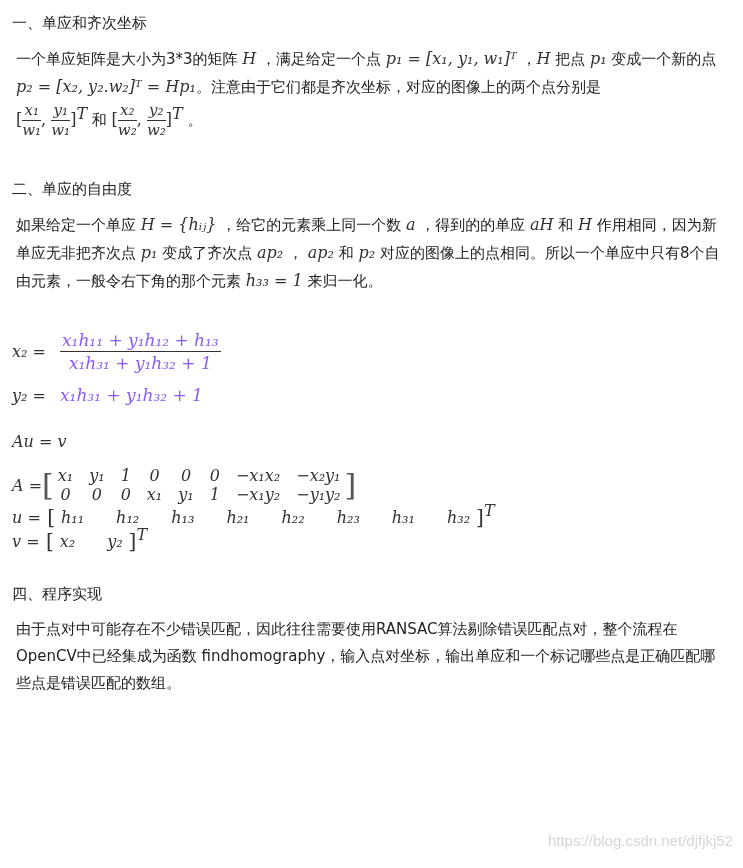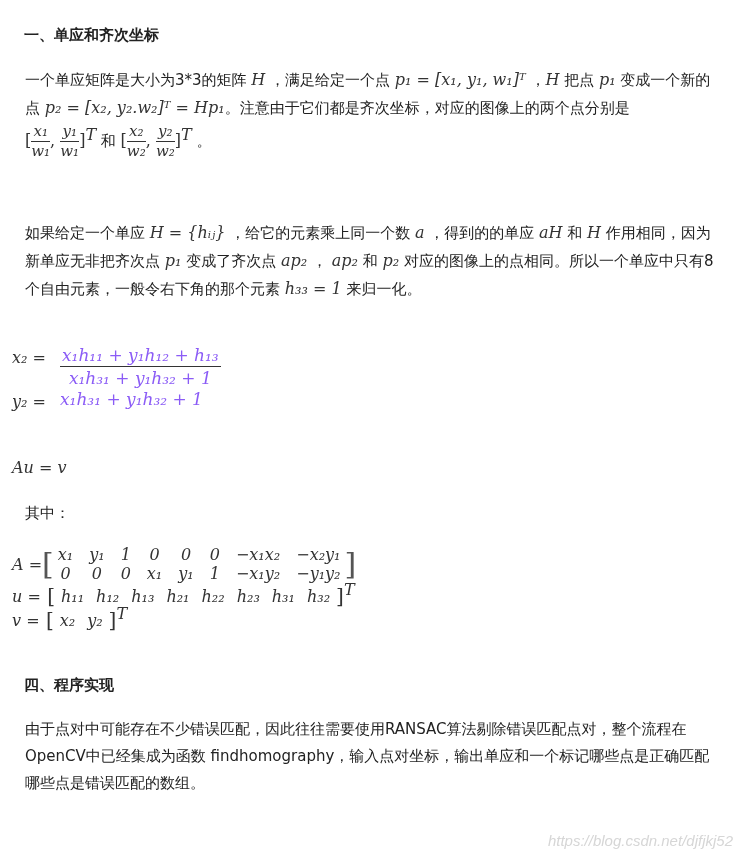--- a/index.html
+++ b/index.html
@@ -2,70 +2,70 @@
 <html><head>
 <meta charset="utf-8">
 <style>
   html, body { margin:0; padding:0; background:#ffffff; }
   body {
     width:743px; height:868px; position:relative; overflow:hidden;
     font-family:"DejaVu Sans", "Liberation Sans", sans-serif;
     font-size:15px; color:#222; line-height:27px;
   }
   .doc { position:absolute; left:8px; top:6px; width:730px; }
-  .h { margin:16px; font-weight:bold; font-size:15px; line-height:27px; }
-  .p { margin:17px; }
+  .h { margin:4px; font-weight:normal; font-size:15px; line-height:27px; }
+  .p { margin:8px; }
   .gap { height:27px; }
   .m { font-family:"DejaVu Serif", "Liberation Serif", serif; font-style:italic; color:#333; font-size:16px; }
   .mr { font-family:"DejaVu Serif", "Liberation Serif", serif; color:#333; font-size:16px; }
   sub, sup { font-size:10px; line-height:0; }
   .frac { display:inline-block; vertical-align:middle; text-align:center; font-family:"DejaVu Serif","Liberation Serif",serif; font-style:italic; color:#333; font-size:15px; line-height:19px; }
   .frac .num { display:block; border-bottom:1px solid #333; padding:0 1px; }
   .frac .den { display:block; }
-  .eqrow { display:flex; align-items:flex-start; height:48px; margin-left:4px; }
+  .eqrow { display:flex; align-items:center; height:48px; margin-left:4px; }
   .eqrow .lhs { width:48px; }
   .bigfrac { display:inline-block; text-align:center; font-family:"DejaVu Serif","Liberation Serif",serif; font-style:italic; font-size:17px; color:#8b5cf6; line-height:22px; }
   .bigfrac .num { display:block; border-bottom:1px solid #333; padding:0 2px; }
   .matrix-line { display:flex; align-items:center; margin-left:4px; font-family:"DejaVu Serif","Liberation Serif",serif; color:#333; font-size:16px; }
   .br { font-family:"DejaVu Serif","Liberation Serif",serif; font-style:normal; font-size:30px; color:#555; line-height:40px; }
   .mat { display:inline-grid; grid-template-columns:repeat(8, auto); column-gap:16px; row-gap:0; line-height:19px; font-style:italic; text-align:center; margin:0 4px; }
-  .vec { display:inline-flex; gap:12px; font-style:italic; margin:15px 6px; }
-  .watermark { position:absolute; right:10px; bottom:14px; color:#d6d6d6; font-family:"Liberation Sans", sans-serif; font-size:15px;font-style:italic; }
+  .vec { display:inline-flex; gap:32px; font-style:italic; margin:15px 6px; }
+  .watermark { position:absolute; right:10px; bottom:14px; color:#d6d6d6; font-family:"Liberation Sans", sans-serif; font-size:15px; }
 </style>
 </head>
 <body>
 
 <div class="doc">
 
   <p class="h">一、单应和齐次坐标</p>
   <p class="p">
     <span>一个单应矩阵是大小为3*3的矩阵 </span><span class="m">H</span><span> ，满足给定一个点 </span><span class="m">p₁ = [x₁, y₁, w₁]ᵀ</span><span> ，</span><span class="m">H</span><span> 把点 </span><span class="m">p₁</span><span> 变成一个新的点 </span><span class="m">p₂ = [x₂, y₂.w₂]ᵀ = Hp₁</span><span>。注意由于它们都是齐次坐标，对应的图像上的两个点分别是</span><br>
     <span class="mr">[</span><span class="frac"><span class="num">x₁</span><span class="den">w₁</span></span><span class="mr">, </span><span class="frac"><span class="num">y₁</span><span class="den">w₁</span></span><span class="mr">]<sup class="m">T</sup></span><span> 和 </span><span class="mr">[</span><span class="frac"><span class="num">x₂</span><span class="den">w₂</span></span><span class="mr">, </span><span class="frac"><span class="num">y₂</span><span class="den">w₂</span></span><span class="mr">]<sup class="m">T</sup></span><span> 。</span>
   </p>
 
   <div class="gap" style="height:24px"></div>
 
+  <p class="h">二、单应的自由度</p>
   <p class="p">
     <span>如果给定一个单应 </span><span class="m">H = {hᵢⱼ}</span><span> ，给它的元素乘上同一个数 </span><span class="m">a</span><span> ，得到的的单应 </span><span class="m">aH</span><span> 和 </span><span class="m">H</span><span> 作用相同，因为新单应无非把齐次点 </span><span class="m">p₁</span><span> 变成了齐次点 </span><span class="m">ap₂</span><span> ， </span><span class="m">ap₂</span><span> 和 </span><span class="m">p₂</span><span> 对应的图像上的点相同。所以一个单应中只有8个自由元素，一般令右下角的那个元素 </span><span class="m">h₃₃ = 1</span><span> 来归一化。</span>
   </p>
 
   <div class="gap" style="height:24px"></div>
 
 
   <div class="eqrow">
     <span class="m lhs">x₂ =</span>
     <span class="bigfrac"><span class="num">x₁h₁₁ + y₁h₁₂ + h₁₃</span><span class="den">x₁h₃₁ + y₁h₃₂ + 1</span></span>
   </div>
   <div class="eqrow" style="margin-top:-4px">
     <span class="m lhs">y₂ =</span>
     <span class="bigfrac"><span class="den">x₁h₃₁ + y₁h₃₂ + 1</span></span>
   </div>
 
   <p class="p m" style="margin-left:4px;line-height:30px">Au = v</p>
-  <p class="p">其中：</p>
 
   <div class="matrix-line">
     <span class="m">A =</span>
     <span class="br">[</span>
     <span class="mat" id="matA">
         <span>x₁</span>
         <span>y₁</span>
         <span>1</span>
         <span>0</span>
         <span>0</span>

